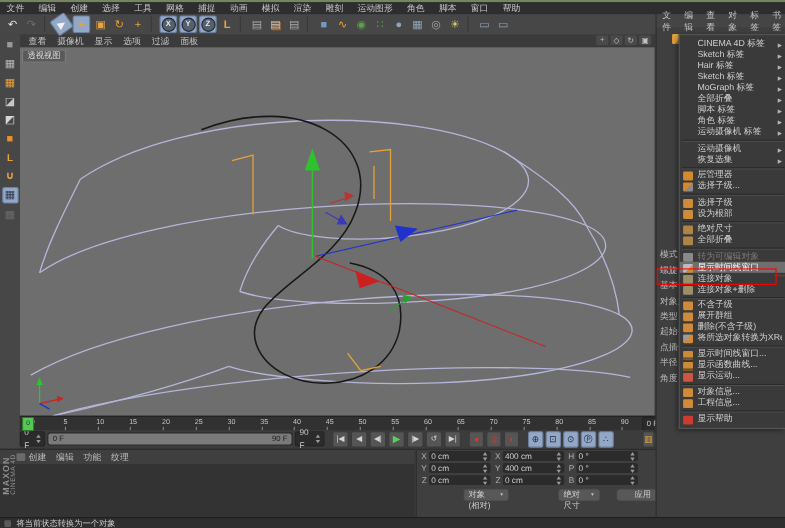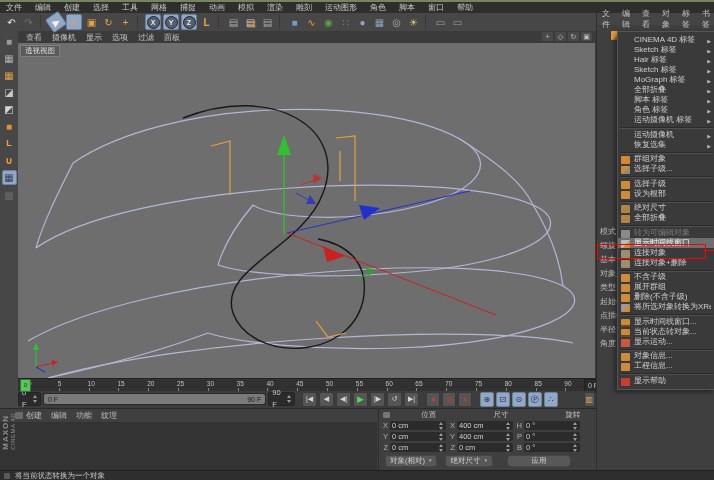--- a/index.html
+++ b/index.html
@@ -130,21 +130,21 @@
           border-left:1px solid #2e2e2e;font-size:7.5px;color:#c4c4c4;z-index:5;}
   #coord-head{display:flex;height:11px;align-items:center;}
   #coord-head .hcell{width:75px;text-align:center;}
   #coord-gridicon{width:7px;height:6px;background:#777;margin:0 3px 0 4px;border-radius:1px;}
   .crow{display:flex;align-items:center;height:11px;gap:2px;padding-left:2px;}
   .cl{width:7px;text-align:right;color:#b0b0b0;}
   .cf{width:52px;height:9px;background:#2b2b2b;border-radius:2px;color:#cfcfcf;padding:0 2px;line-height:9px;
       display:flex;justify-content:space-between;align-items:center;}
   #coord-foot{display:flex;align-items:center;gap:8px;margin-top:2px;padding-left:6px;}
   .dropbtn{height:10px;background:#585858;border:1px solid #444;border-radius:3px;color:#d0d0d0;
-           padding:0 4px;line-height:10px;display:flex;align-items:flex-start;gap:3px;}
+           padding:0 4px;line-height:10px;display:flex;align-items:flex-start;gap:3px;margin-left:36px;}
   .dropbtn::after{content:"▼";font-size:4.5px;color:#bbb;}
   #applybtn{width:62px;height:10px;background:#585858;border:1px solid #444;border-radius:4px;color:#d0d0d0;
             text-align:center;line-height:10px;margin-left:6px;}
   
   #statusbar{left:0;top:470px;width:714px;height:10px;background:#2e2e2e;border-top:1px solid #1f1f1f;
              display:flex;align-items:center;gap:5px;padding-left:4px;font-size:7.5px;color:#c9c9c9;z-index:9;}
   #status-ico{width:6px;height:6px;background:#5a5a5a;border-radius:1px;}
 </style>
 </head>
 <body>
@@ -495,21 +495,21 @@
     </div>
 
     <div class="mi has-arrow sep-after">
       <span class="mi-ico"></span>
       <span class="mi-label">恢复选集</span>
       <span class="mi-arrow"></span>
     </div>
 
     <div class="mi">
       <span class="mi-ico ic-newlayer"></span>
-      <span class="mi-label">群组对象</span>
+      <span class="mi-label">层管理器</span>
       <span class="mi-arrow"></span>
     </div>
 
     <div class="mi sep-after">
       <span class="mi-ico ic-layermgr"></span>
       <span class="mi-label">选择子级...</span>
       <span class="mi-arrow"></span>
     </div>
 
     <div class="mi">
@@ -585,21 +585,21 @@
     </div>
 
     <div class="mi">
       <span class="mi-ico ic-timeline"></span>
       <span class="mi-label">显示时间线窗口...</span>
       <span class="mi-arrow"></span>
     </div>
 
     <div class="mi">
       <span class="mi-ico ic-fcurve"></span>
-      <span class="mi-label">当前状态转对象...</span>
+      <span class="mi-label">显示函数曲线...</span>
       <span class="mi-arrow"></span>
     </div>
 
     <div class="mi sep-after">
       <span class="mi-ico ic-motion"></span>
       <span class="mi-label">显示运动...</span>
       <span class="mi-arrow"></span>
     </div>
 
     <div class="mi">
@@ -733,26 +733,20 @@
       <span>功能</span>
       <span>纹理</span>
     </div>
 </div>
 <div class="abs" id="logo">
   <span class="v v1">MAXON</span>
   <span class="v v2">CINEMA 4D</span>
 </div>
 
 <div class="abs" id="coords">
-  <div id="coord-head">
-    <div id="coord-gridicon"></div>
-    <div class="hcell">位置</div>
-    <div class="hcell">尺寸</div>
-    <div class="hcell">旋转</div>
-  </div>
   <div>
 
       <div class="crow">
         <span class="cl">X</span>
         <div class="cf">
           <span>0 cm</span>
           <span class="spin"></span>
         </div>
         <span class="cl">X</span>
         <div class="cf">

